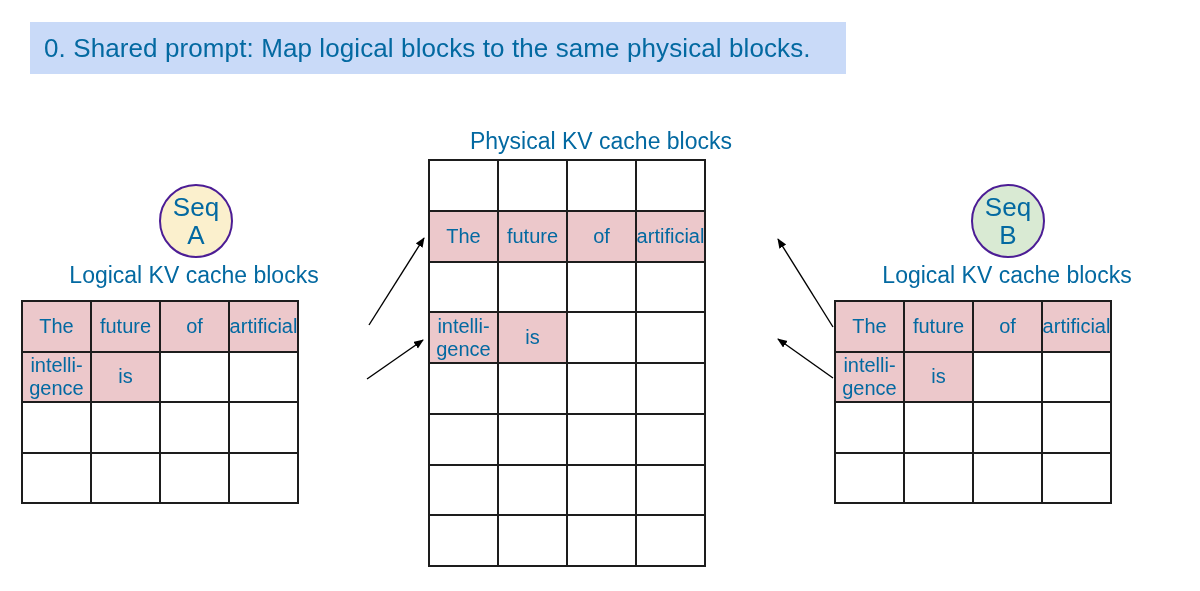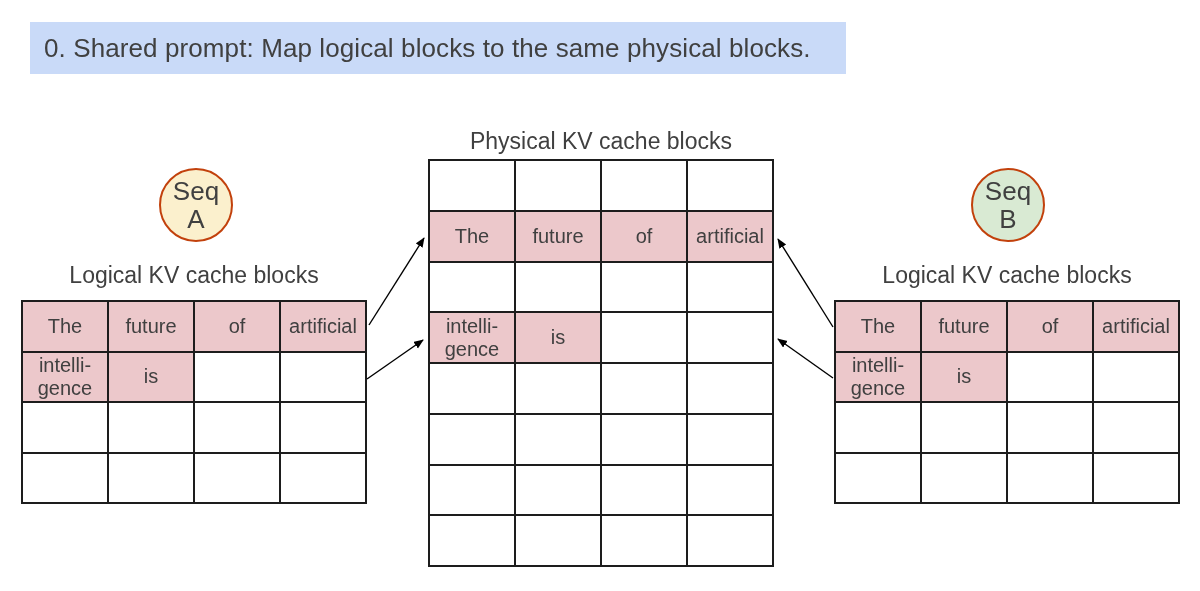--- a/index.html
+++ b/index.html
@@ -3,21 +3,21 @@
 <meta charset="utf-8">
 <style>
   * { margin: 0; padding: 0; box-sizing: border-box; }
   html, body { background: #ffffff; }
   .canvas {
     position: relative;
     width: 1200px;
     height: 591px;
     background: #ffffff;
     font-family: "Liberation Sans", "DejaVu Sans", sans-serif;
-    color: #404040;
+    color: #0369a1;
     overflow: hidden;
   }
   .banner {
     position: absolute;
     left: 30px; top: 22px;
     width: 816px; height: 52px;
     background: var(--banner-bg, #c9daf8);
     display: flex;
     align-items: center;
     padding-left: 14px;
@@ -26,21 +26,21 @@
   }
   .section-title {
     position: absolute;
     width: 346px;
     text-align: center;
     font-size: 23px;
     white-space: nowrap;
   }
   .kv-table {
     position: absolute;
-    width: 346px;
+    width: 278px;
     display: grid;
     grid-template-columns: repeat(4, 1fr);
     grid-auto-rows: 1fr;
     border: 1px solid var(--line, #1d1d1d);
     background: #ffffff;
   }
   .kv-table .cell {
     border: 1px solid var(--line, #1d1d1d);
     display: flex;
     align-items: center;
@@ -52,28 +52,29 @@
     overflow: hidden;
   }
   .kv-table .cell.filled { background: var(--hl, #ecc8cb); }
   .kv-table.physical  { left: 428px; top: 159px; height: 408px; }
   .kv-table.logical-a { left: 21px;  top: 300px; height: 204px; }
   .kv-table.logical-b { left: 834px; top: 300px; height: 204px; }
   .seq-badge {
     position: absolute;
     width: 74px; height: 74px;
     border-radius: 50%;
-    border: 2px solid #c2410c;
+    border: 2px solid #4c1d95;
     display: flex;
     align-items: center;
     justify-content: center;
     text-align: center;
     font-size: 26px;
     line-height: 28px;
     white-space: pre-line;
+    margin-top: 16px;
   }
   .seq-badge.a { left: 159px; top: 168px; background: var(--seqa, #fbf0cd); }
   .seq-badge.b { left: 971px; top: 168px; background: var(--seqb, #d9ead3); }
   .arrows {
     position: absolute;
     left: 0; top: 0;
     pointer-events: none;
   }
 </style>
 </head>

